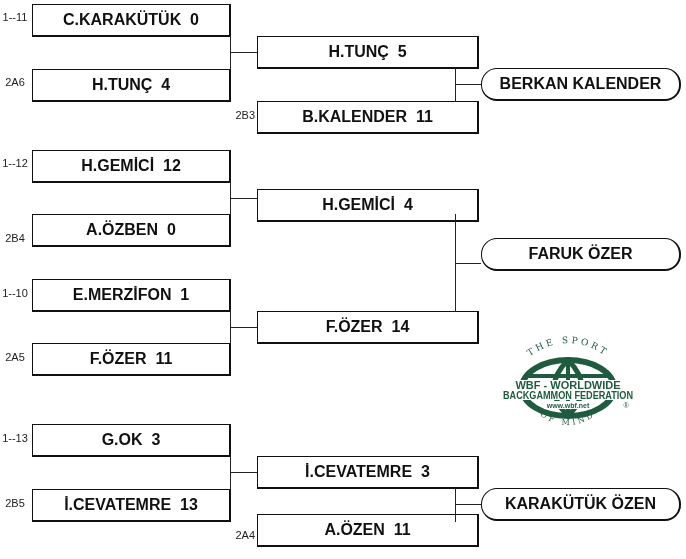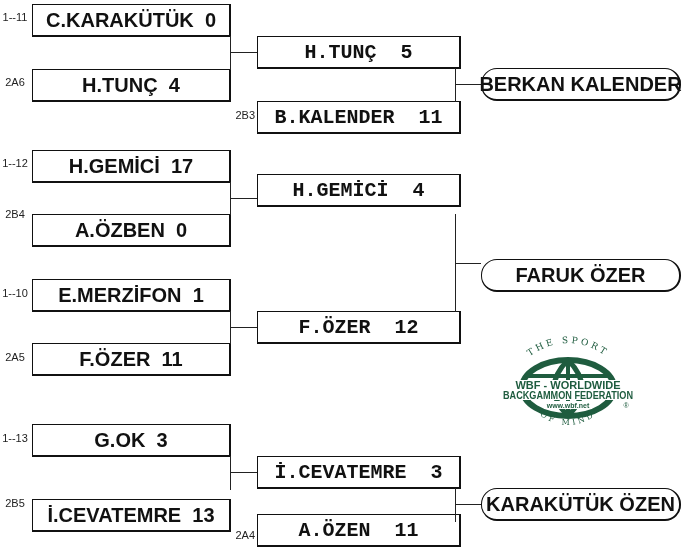--- a/index.html
+++ b/index.html
@@ -1,24 +1,24 @@
 <!DOCTYPE html>
 <html><head>
 <meta charset="utf-8">
 <style>
   html, body { margin:0; padding:0; background:#ffffff; }
   body { width:686px; height:559px; position:relative; overflow:hidden; font-family:"Liberation Sans", sans-serif; }
   .box {
     position:absolute; box-sizing:border-box; height:33px;
     border:2px solid #111; border-left-width:1.5px; border-top-width:1.5px;
     background:#fff; display:flex; align-items:center; justify-content:center;
-    font-weight:bold; font-size:20px; color:#111; white-space:pre;
+    font-weight:bold; font-size:16px; color:#111; white-space:pre;
   }
   .c1 { left:32px; width:199px; }
-  .c2 { left:257px; width:204px;font-family:Liberation Mono, monospace; }
+  .c2 { left:257px; width:222px; }
   .c3 { left:481px; width:200px;border-radius:16px; }
   .seed { position:absolute; font-size:11px; color:#222; text-align:right; width:30px; }
   .seed.s1 { left:0;text-align:center; }
   .seed.s2 { left:225px; }
   .ln { position:absolute; background:#222; }
   .h { height:1px; }
   .v { width:1px; }
   #logo { position:absolute; left:500px; top:332px; width:136px; height:100px; }
 </style>
 </head>
@@ -33,44 +33,44 @@
 
 <div class="box c2" style="top:36px">H.TUNÇ  5</div>
 <div class="seed s2" style="top:109px">2B3</div>
 <div class="box c2" style="top:101px">B.KALENDER  11</div>
 <div class="ln v" style="left:455px; top:68px; height:34px"></div>
 <div class="ln h" style="left:455px; top:84px; width:26px"></div>
 
 <div class="box c3" style="top:68px">BERKAN KALENDER</div>
 
 <div class="seed s1" style="top:157px">1--12</div>
-<div class="box c1" style="top:150px">H.GEMİCİ  17</div>
-<div class="seed s1" style="top:208px">2B4</div>
+<div class="box c1" style="top:150px">H.GEMİCİ  12</div>
+<div class="seed s1" style="top:232px">2B4</div>
 <div class="box c1" style="top:214px">A.ÖZBEN  0</div>
 <div class="ln v" style="left:230px; top:182px; height:33px"></div>
 <div class="ln h" style="left:230px; top:198px; width:27px"></div>
 
 <div class="seed s1" style="top:287px">1--10</div>
 <div class="box c1" style="top:279px">E.MERZİFON  1</div>
 <div class="seed s1" style="top:351px">2A5</div>
 <div class="box c1" style="top:343px">F.ÖZER  11</div>
 <div class="ln v" style="left:230px; top:311px; height:33px"></div>
 <div class="ln h" style="left:230px; top:327px; width:27px"></div>
 
-<div class="box c2" style="top:174px">H.GEMİCİ  4</div>
-<div class="box c2" style="top:311px">F.ÖZER  12</div>
+<div class="box c2" style="top:189px">H.GEMİCİ  4</div>
+<div class="box c2" style="top:311px">F.ÖZER  14</div>
 <div class="ln v" style="left:455px; top:214px; height:98px"></div>
 <div class="ln h" style="left:455px; top:263px; width:26px"></div>
 
-<div class="box c3" style="top:259px">FARUK ÖZER</div>
+<div class="box c3" style="top:238px">FARUK ÖZER</div>
 
 <div class="seed s1" style="top:432px">1--13</div>
 <div class="box c1" style="top:424px">G.OK  3</div>
 <div class="seed s1" style="top:497px">2B5</div>
-<div class="box c1" style="top:499px">İ.CEVATEMRE  13</div>
+<div class="box c1" style="top:489px">İ.CEVATEMRE  13</div>
 <div class="ln v" style="left:230px; top:456px; height:34px"></div>
 <div class="ln h" style="left:230px; top:472px; width:27px"></div>
 
 <div class="box c2" style="top:456px">İ.CEVATEMRE  3</div>
 <div class="seed s2" style="top:529px">2A4</div>
 <div class="box c2" style="top:514px">A.ÖZEN  11</div>
 <div class="ln v" style="left:455px; top:488px; height:34px"></div>
 <div class="ln h" style="left:455px; top:504px; width:26px"></div>
 
 <div class="box c3" style="top:488px">KARAKÜTÜK ÖZEN</div>

